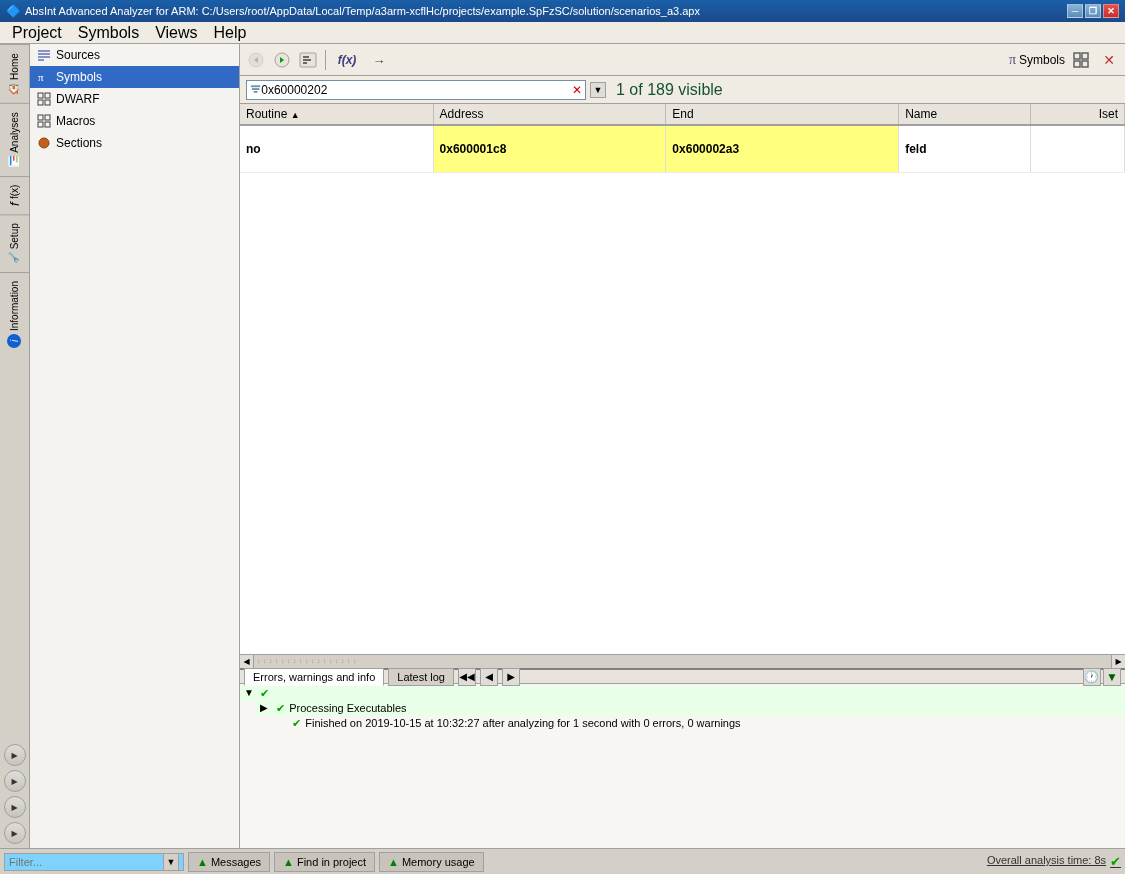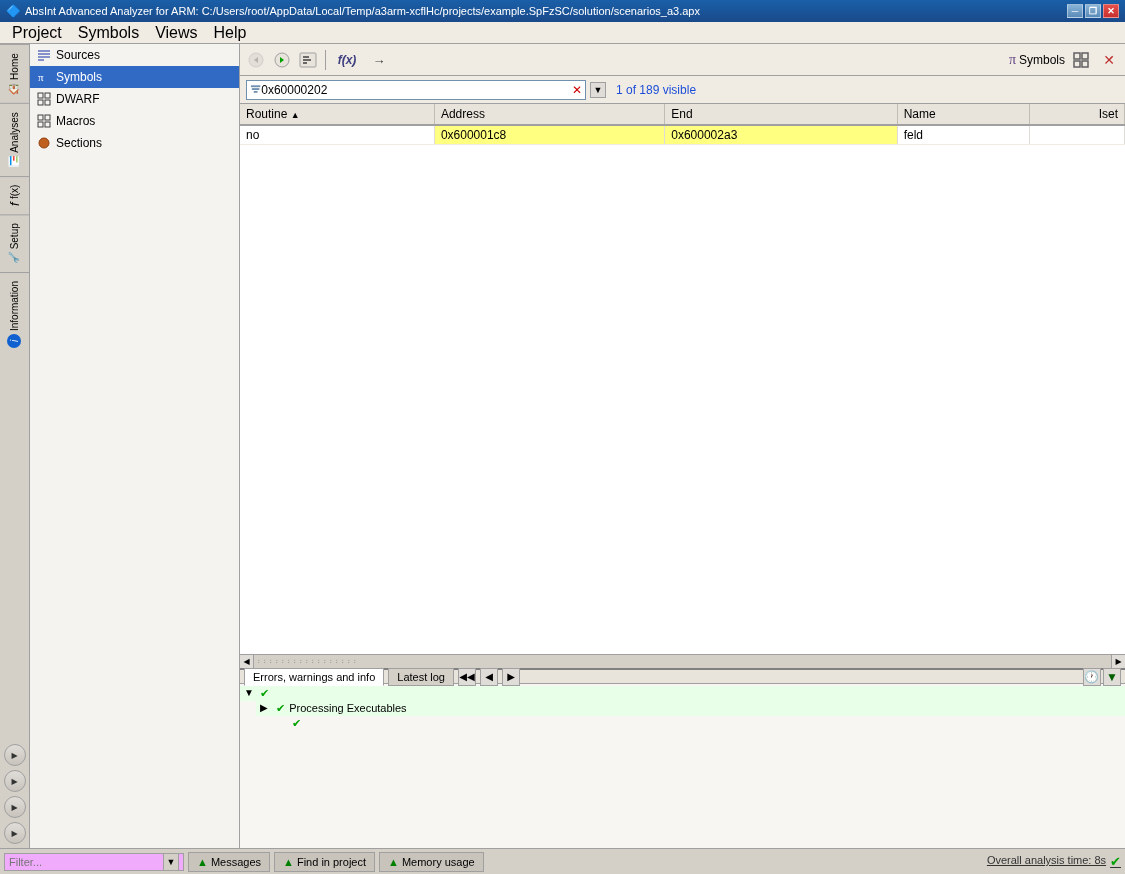--- a/index.html
+++ b/index.html
@@ -117,21 +117,21 @@
       gap: 0;
       flex: 1;
       max-width: 340px;
     }
     .filter-input {
       border: none; outline: none; background: transparent;
       font-size: 12px; width: 100%;
     }
     .filter-clear { cursor: pointer; color: #c00; font-size: 12px; }
     .filter-dropdown { width: 16px; height: 16px; border: 1px solid #a0a0a0; background: #e0dcd8; cursor: pointer; display: flex; align-items: center; justify-content: center; font-size: 9px; }
-    .visible-count { font-size: 12px; color: #1d4ed8; margin-left: 6px; }
+    .visible-count { font-size: 16px; color: #14532d; margin-left: 6px; }
 
     
     .table-wrap {
       flex: 1;
       overflow: auto;
       background: white;
     }
     table { width: 100%; border-collapse: collapse; font-size: 12px; }
     thead tr { background: #0ea5e9; }
     th {
@@ -139,21 +139,21 @@
       padding: 3px 6px;
       border-right: 1px solid #c0bdb5;
       border-bottom: 2px solid #a0a0a0;
       font-weight: normal;
       white-space: nowrap;
       user-select: none;
       cursor: pointer;
       position: sticky; top: 0;
       background: #e8e4dc;
     }
-    td { padding: 2px 6px; border-right: 1px solid #e0dcd8; border-bottom: 1px solid #f0ece4; }
+    td { padding: 16px 6px; border-right: 1px solid #e0dcd8; border-bottom: 1px solid #f0ece4; font-weight: bold; }
     .col-address { background: #ffff80 !important; color: #000; }
     .col-end { background: #ffff80 !important; color: #000; }
     .th-sort-icon { font-size: 9px; }
 
     
     .log-panel {
       border-top: 2px solid #808080;
       background: #f8f6f2;
       display: flex;
       flex-direction: column;
@@ -204,21 +204,21 @@
       background: #d4d0c8;
       border-top: 1px solid #a0a0a0;
       display: flex;
       align-items: center;
       padding: 0 4px;
       gap: 4px;
     }
     .bottom-filter-wrap {
       display: flex; align-items: center;
       border: 1px solid #a0a0a0;
-      background: #f0abfc;
+      background: #7dd3fc;
       height: 18px;
       padding: 0 4px;
       width: 180px;
       gap: 2px;
     }
     .bottom-filter-input { border: none; outline: none; font-size: 11px; width: 100%; background: transparent; }
     .bottom-filter-btn { width: 18px; height: 18px; border: 1px solid #a0a0a0; background: #d4d0c8; cursor: pointer; display: flex; align-items: center; justify-content: center; font-size: 9px; }
     .bottom-tab {
       display: flex; align-items: center; gap: 3px;
       padding: 2px 8px;
@@ -518,20 +518,21 @@
 
           <div class="log-entry success log-indent">
             <span class="log-expand">▶</span>
             <span class="check-green">✔</span>
             <span class="log-text">Processing Executables</span>
           </div>
 
           <div class="log-entry log-indent2">
             <span class="log-expand" style="visibility:hidden;">▶</span>
             <span class="check-green">✔</span>
+            <span class="log-text">Finished on 2019-10-15 at 10:32:27 after analyzing for 1 second with 0 errors, 0 warnings</span>
           </div>
         </div>
       </div>
 
     </div>
 
   </div>
 </div>
 
 <div class="bottom-bar">

